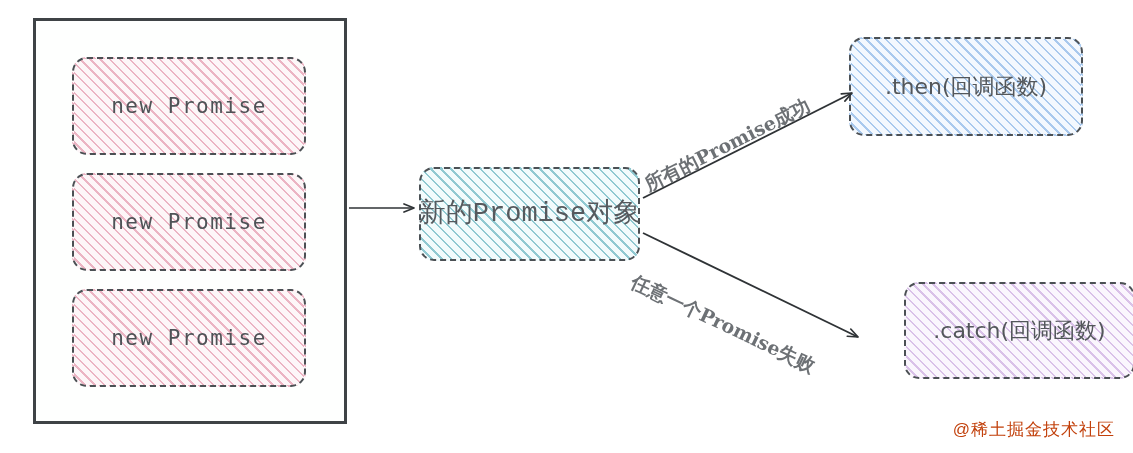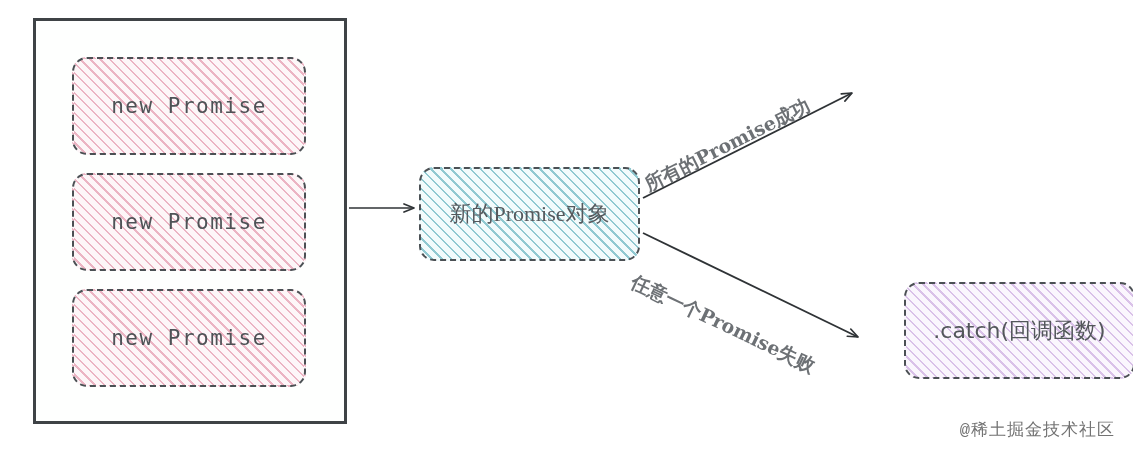--- a/index.html
+++ b/index.html
@@ -102,22 +102,22 @@
     font-family: "DejaVu Sans Mono", "Liberation Mono", monospace;
     font-size: 21px;
     color: #4e5256;
     letter-spacing: 1.5px;
   }
 
   #node-new-promise-object {
     left: 419px; top: 167px; width: 221px; height: 94px;
   }
   #node-new-promise-object .label {
-    font-family: Liberation Serif, serif;
-    font-size: 22px;
+    font-family: Liberation Mono, monospace;
+    font-size: 27px;
     color: #55595d;
   }
 
   #node-then {
     left: 849px; top: 37px; width: 234px; height: 99px;
   }
   #node-catch {
     left: 904px; top: 282px; width: 231px; height: 97px;
   }
   #node-then .label,
@@ -158,23 +158,23 @@
     top: 268px;
     transform: rotate(25.5deg);
   }
 
   
   #watermark {
     position: absolute;
     right: 18px;
     bottom: 12px;
     z-index: 5;
-    font-family: Liberation Mono, monospace;
+    font-family: Liberation Sans, sans-serif;
     font-size: 17px;
-    color: #737373;
+    color: #c2410c;
     letter-spacing: 1px;
     user-select: none;
   }
 </style>
 </head>
 <body>
 
 <div id="canvas">
 
   <div id="group-rect"></div>
@@ -188,20 +188,23 @@
   </div>
 
   <div class="node hatch-pink" id="node-promise-3">
     <span class="label">new Promise</span>
   </div>
 
   <div class="node hatch-cyan" id="node-new-promise-object">
     <span class="label">新的Promise对象</span>
   </div>
 
+  <div class="node hatch-blue" id="node-then">
+    <span class="label">.then(回调函数)</span>
+  </div>
 
   <div class="node hatch-purple" id="node-catch">
     <span class="label">.catch(回调函数)</span>
   </div>
 
   <svg id="arrow-layer" viewBox="0 0 1133 453">
     <defs>
       <marker id="arrowhead-open" markerWidth="14" markerHeight="14" refX="11" refY="5" orient="auto" markerUnits="userSpaceOnUse">
         <path d="M1,1 L11,5 L1,9" fill="none" stroke="#2f3336" stroke-width="1.7" stroke-linecap="round" stroke-linejoin="round"></path>
       </marker>

